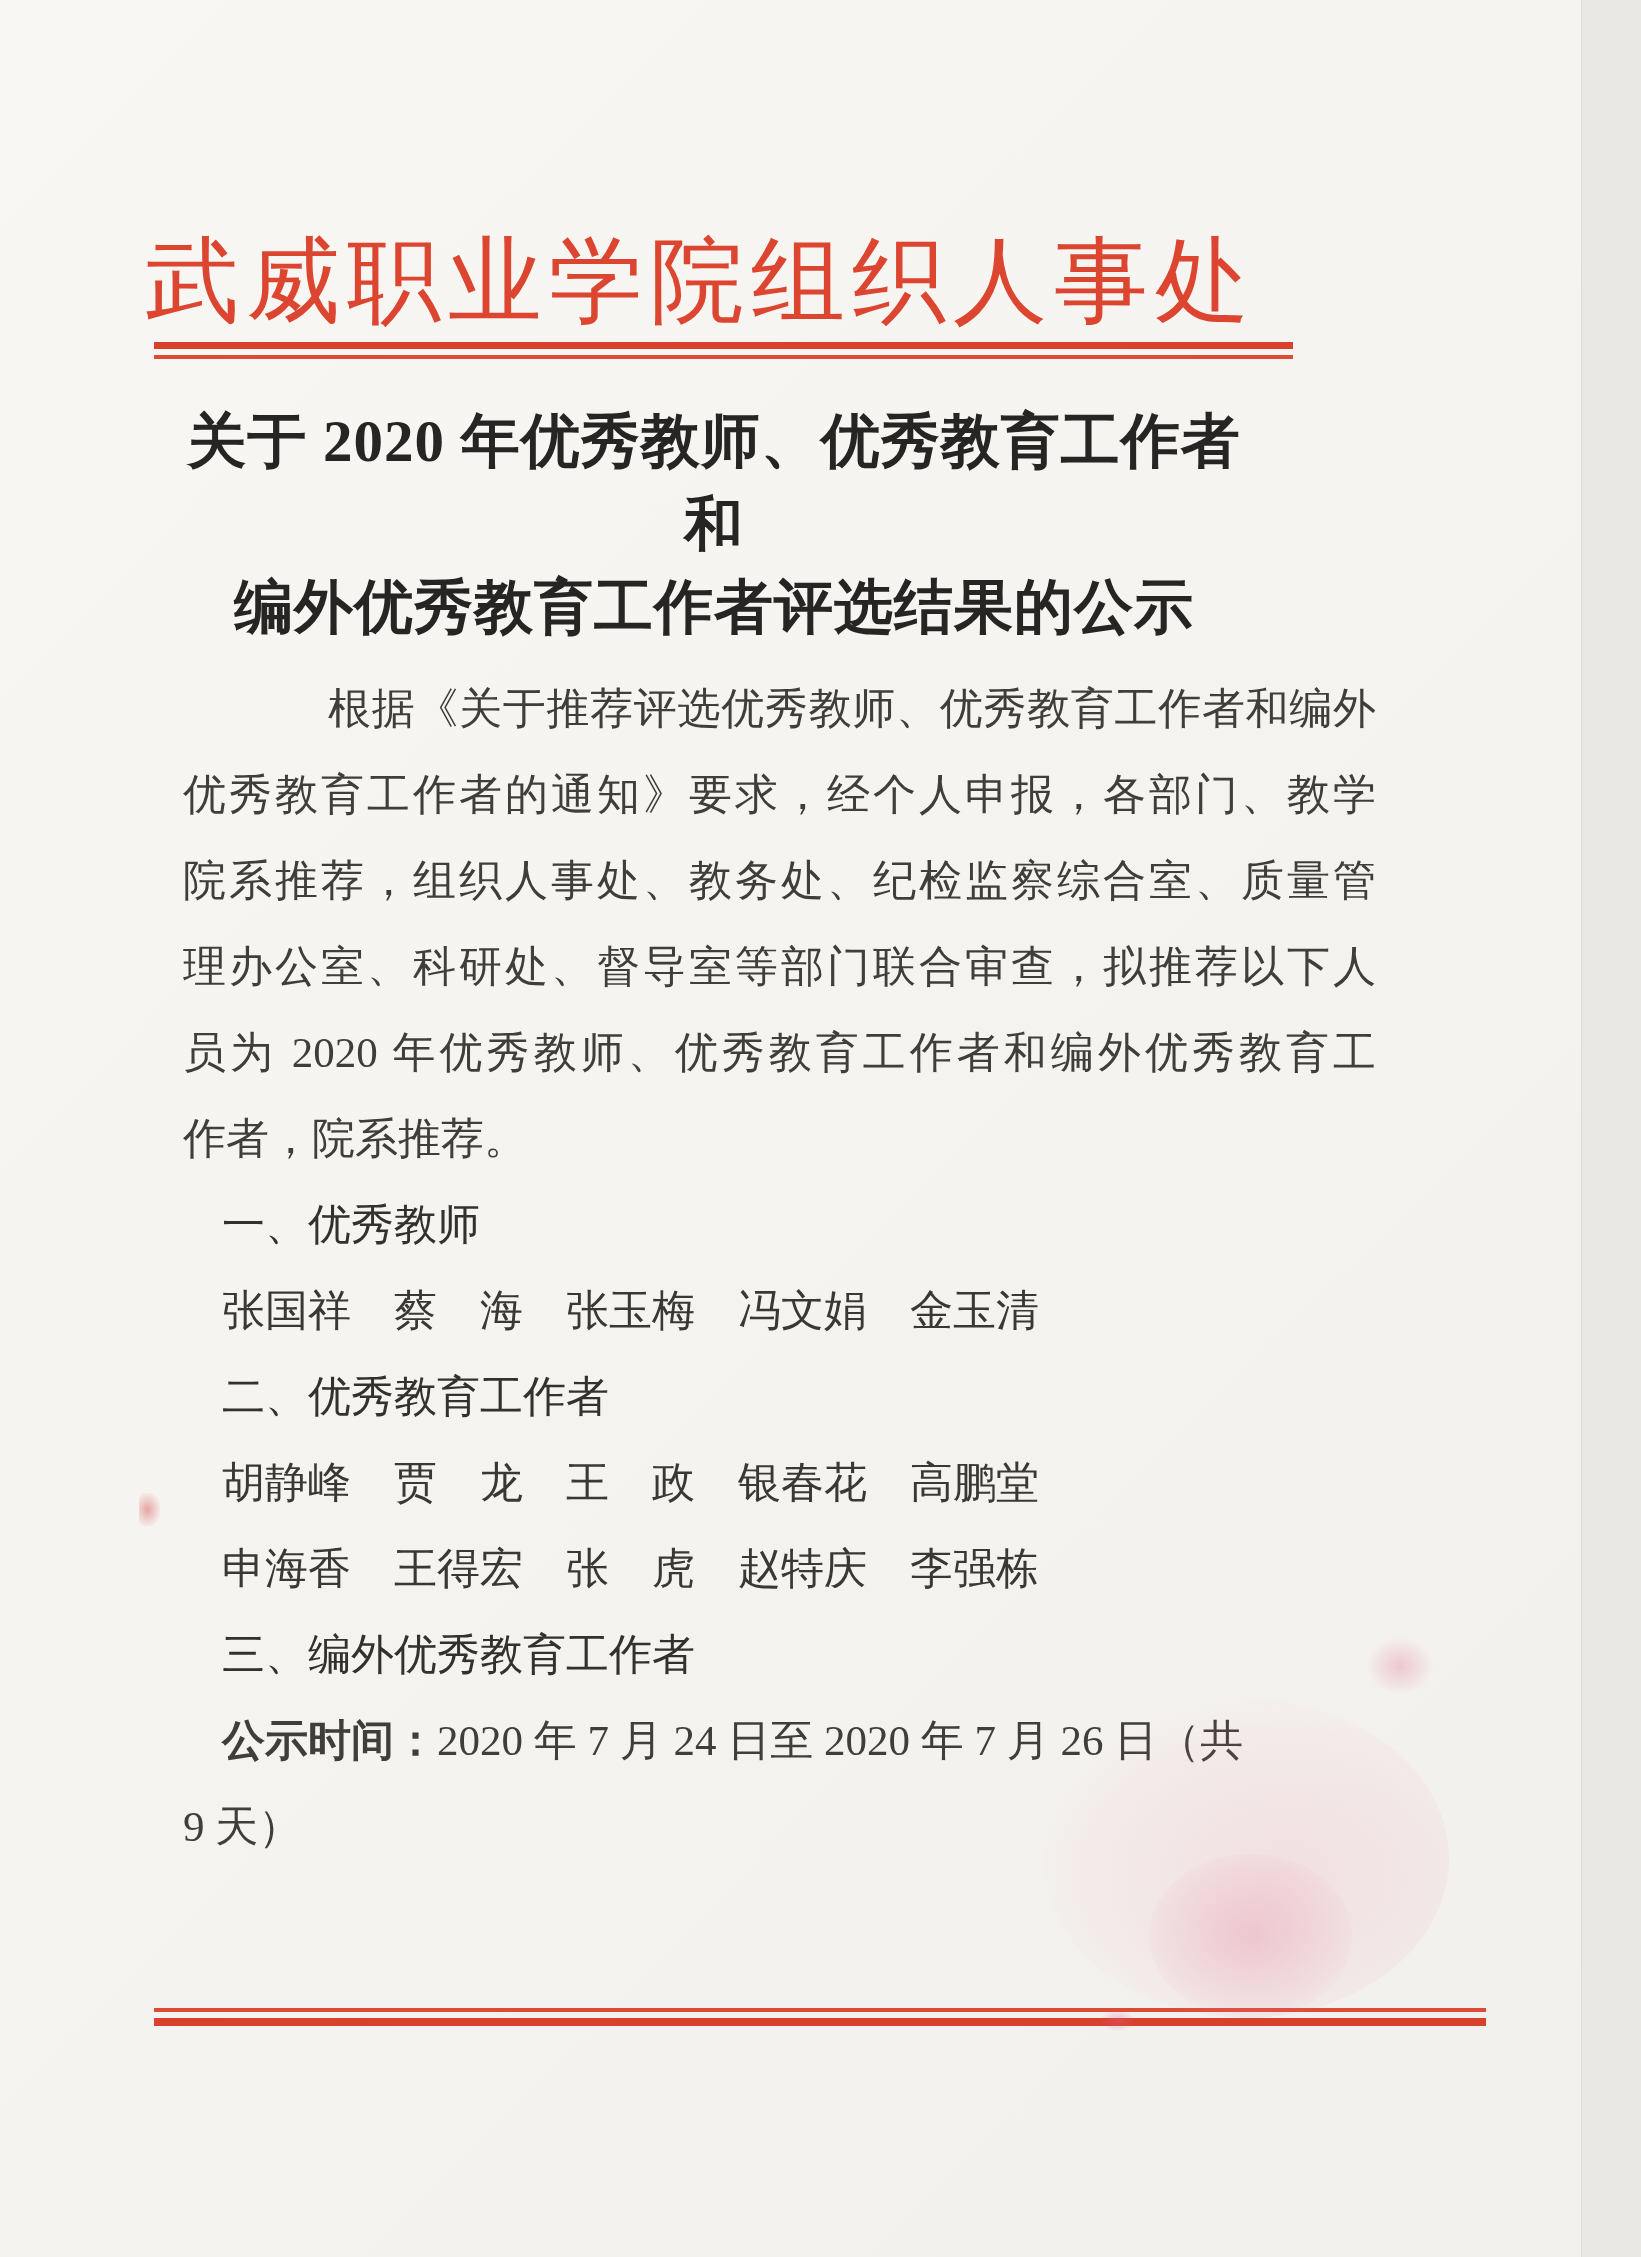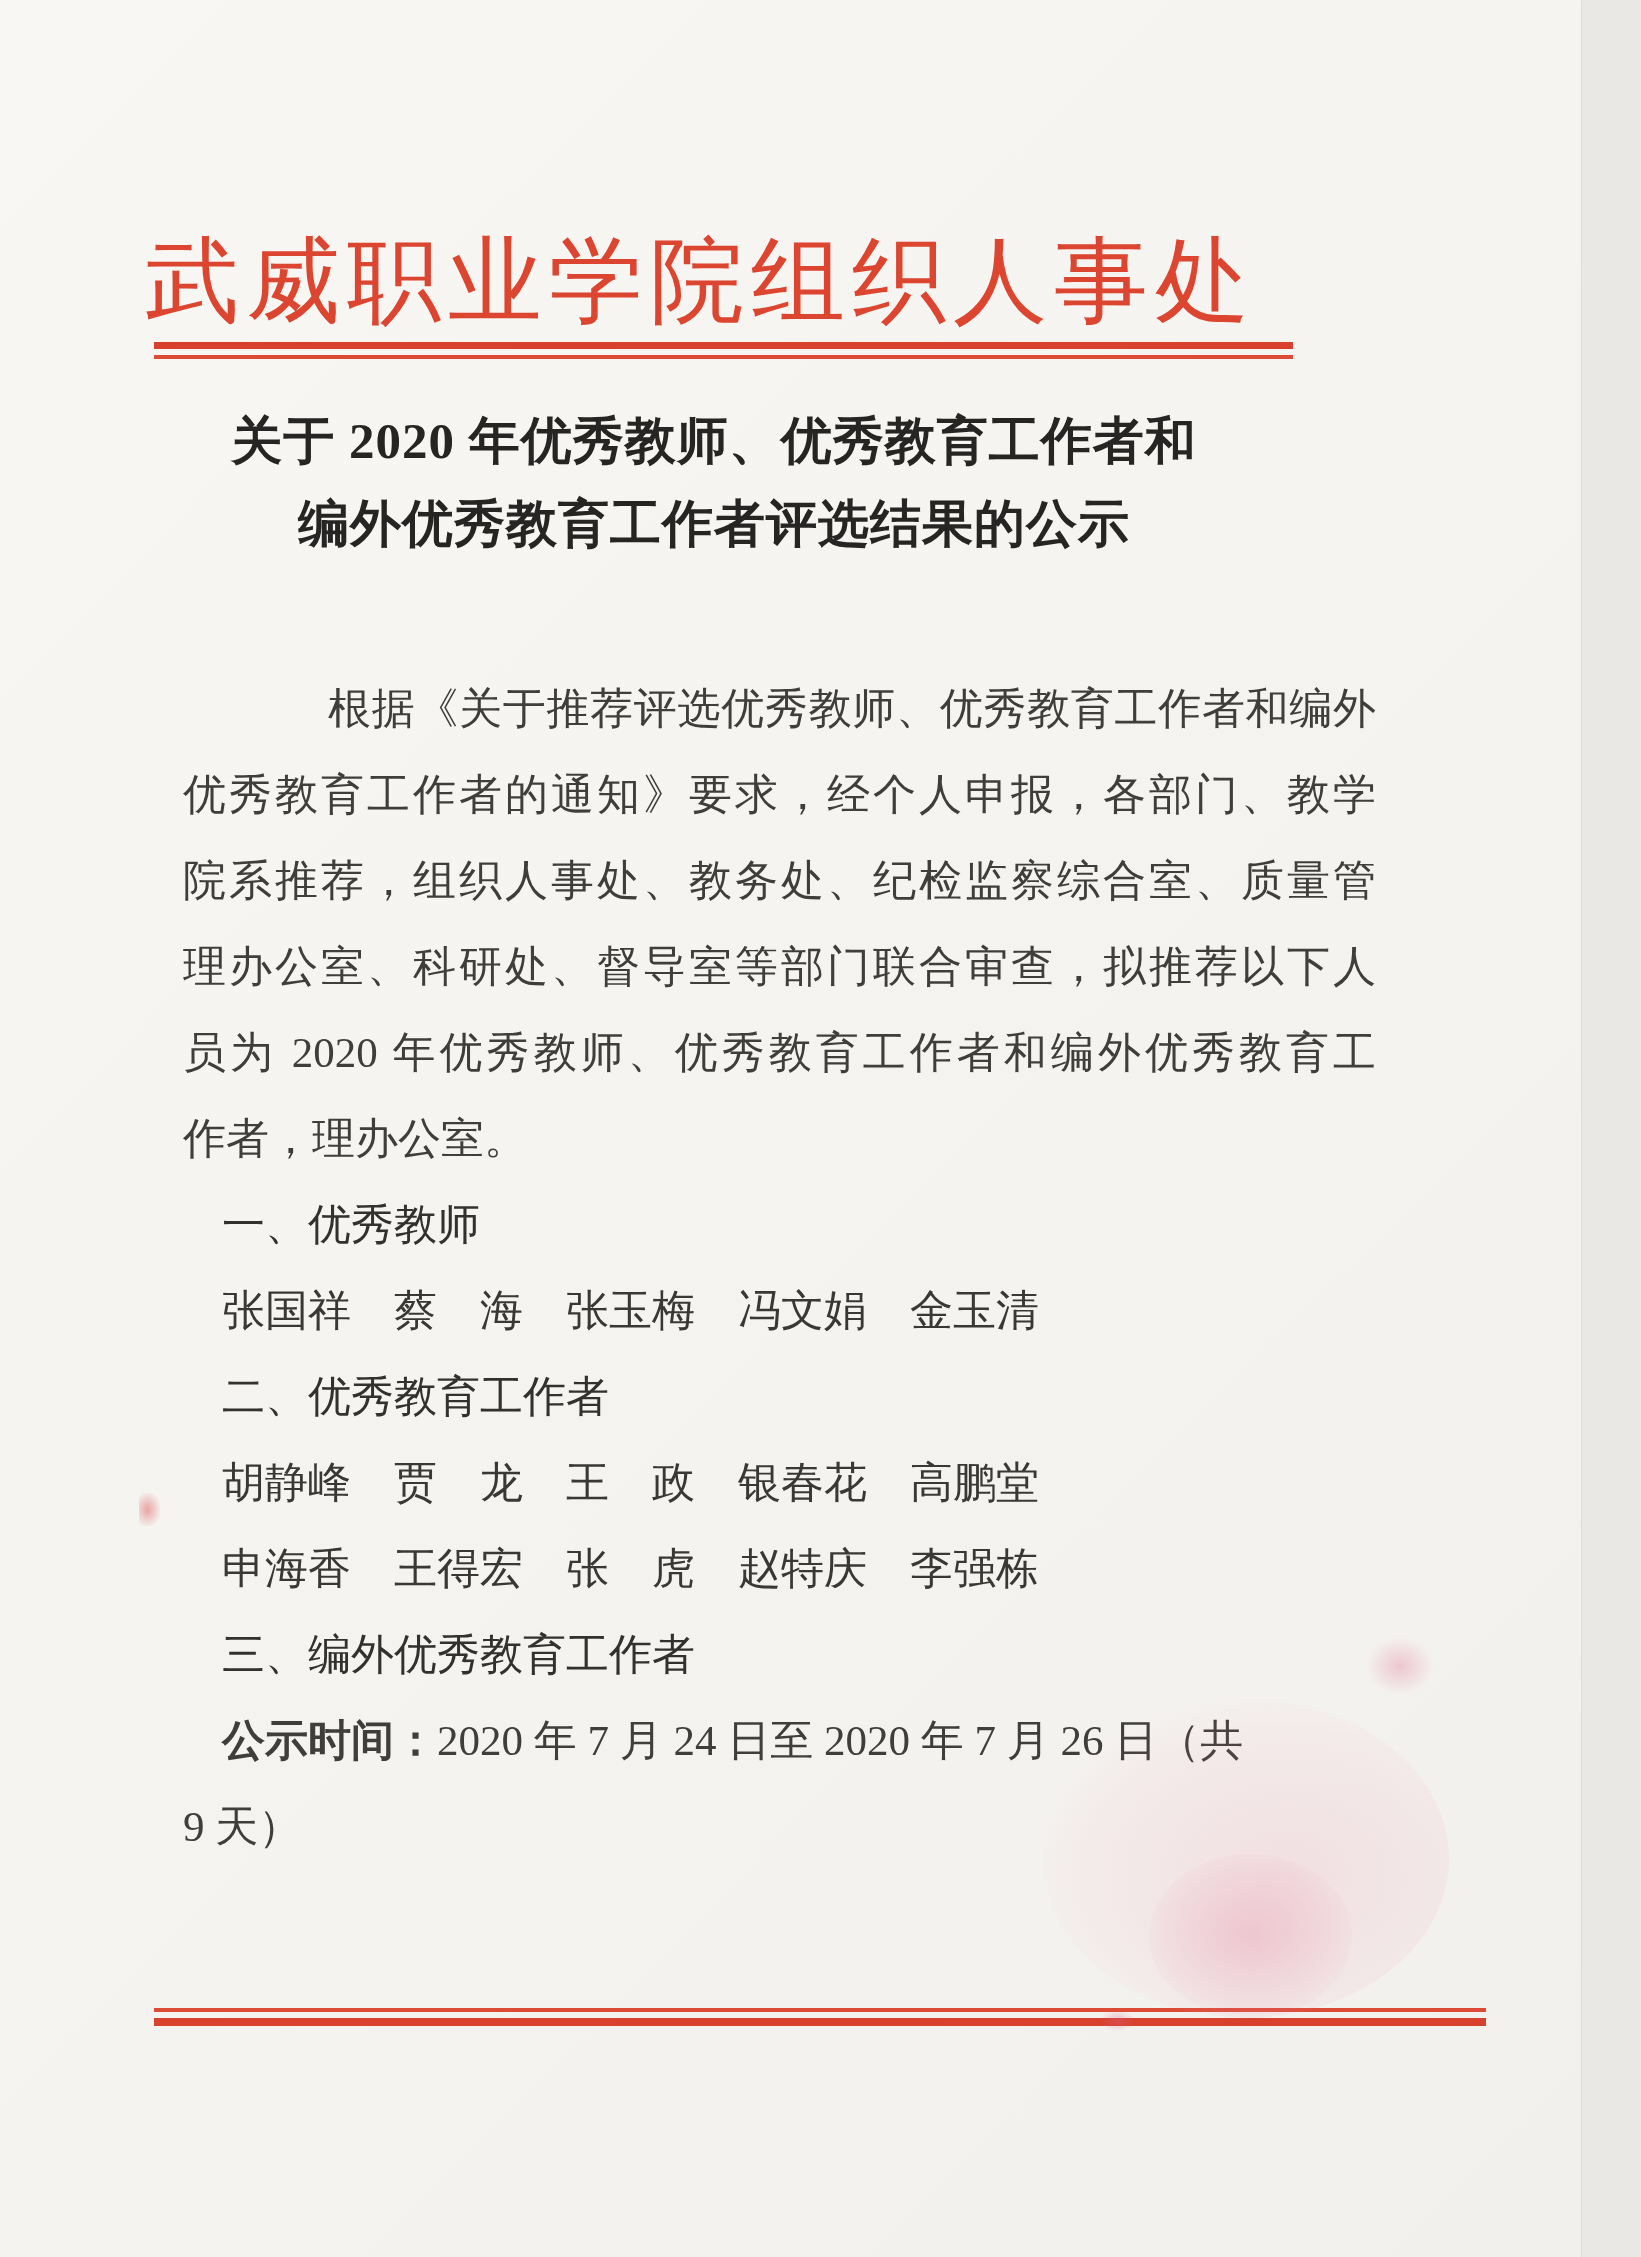--- a/index.html
+++ b/index.html
@@ -31,21 +31,21 @@
     letter-spacing: 1.9px;
   }
   .rule { position: absolute; background: #d8412e; }
   .lh-rule-thick { left: 154px; top: 342px; width: 1139px; height: 6.8px; }
   .lh-rule-thin  { left: 154px; top: 355px; width: 1139px; height: 3.9px; background: #dd4b36; }
   .doc-title {
     position: absolute;
     left: 159px; top: 400px; width: 1110px;
     text-align: center;
     color: #262524;
-    font-size: 51px;
+    font-size: 59px;
     font-weight: bold;
     line-height: 83px;
     letter-spacing: 1px;
   }
   .body-block {
     position: absolute;
     left: 174px; top: 666px; width: 1202px;
     color: #403e3b;
     font-size: 43px;
   }
@@ -106,21 +106,21 @@
     <div>关于 2020 年优秀教师、优秀教育工作者和</div>
     <div>编外优秀教育工作者评选结果的公示</div>
   </div>
 
   <div class="body-block">
     <div class="line just indent-first">根据《关于推荐评选优秀教师、优秀教育工作者和编外</div>
     <div class="line just">优秀教育工作者的通知》要求，经个人申报，各部门、教学</div>
     <div class="line just">院系推荐，组织人事处、教务处、纪检监察综合室、质量管</div>
     <div class="line just">理办公室、科研处、督导室等部门联合审查，拟推荐以下人</div>
     <div class="line just">员为 2020 年优秀教师、优秀教育工作者和编外优秀教育工</div>
-    <div class="line">作者，理办公室。</div>
+    <div class="line">作者，院系推荐。</div>
 
     <div class="line indent-list sec-heading">一、优秀教师</div>
     <div class="line indent-list name-row">张国祥　蔡　海　张玉梅　冯文娟　金玉清</div>
 
     <div class="line indent-list sec-heading">二、优秀教育工作者</div>
     <div class="line indent-list name-row">胡静峰　贾　龙　王　政　银春花　高鹏堂</div>
     <div class="line indent-list name-row">申海香　王得宏　张　虎　赵特庆　李强栋</div>
 
     <div class="line indent-list sec-heading">三、编外优秀教育工作者</div>
 

